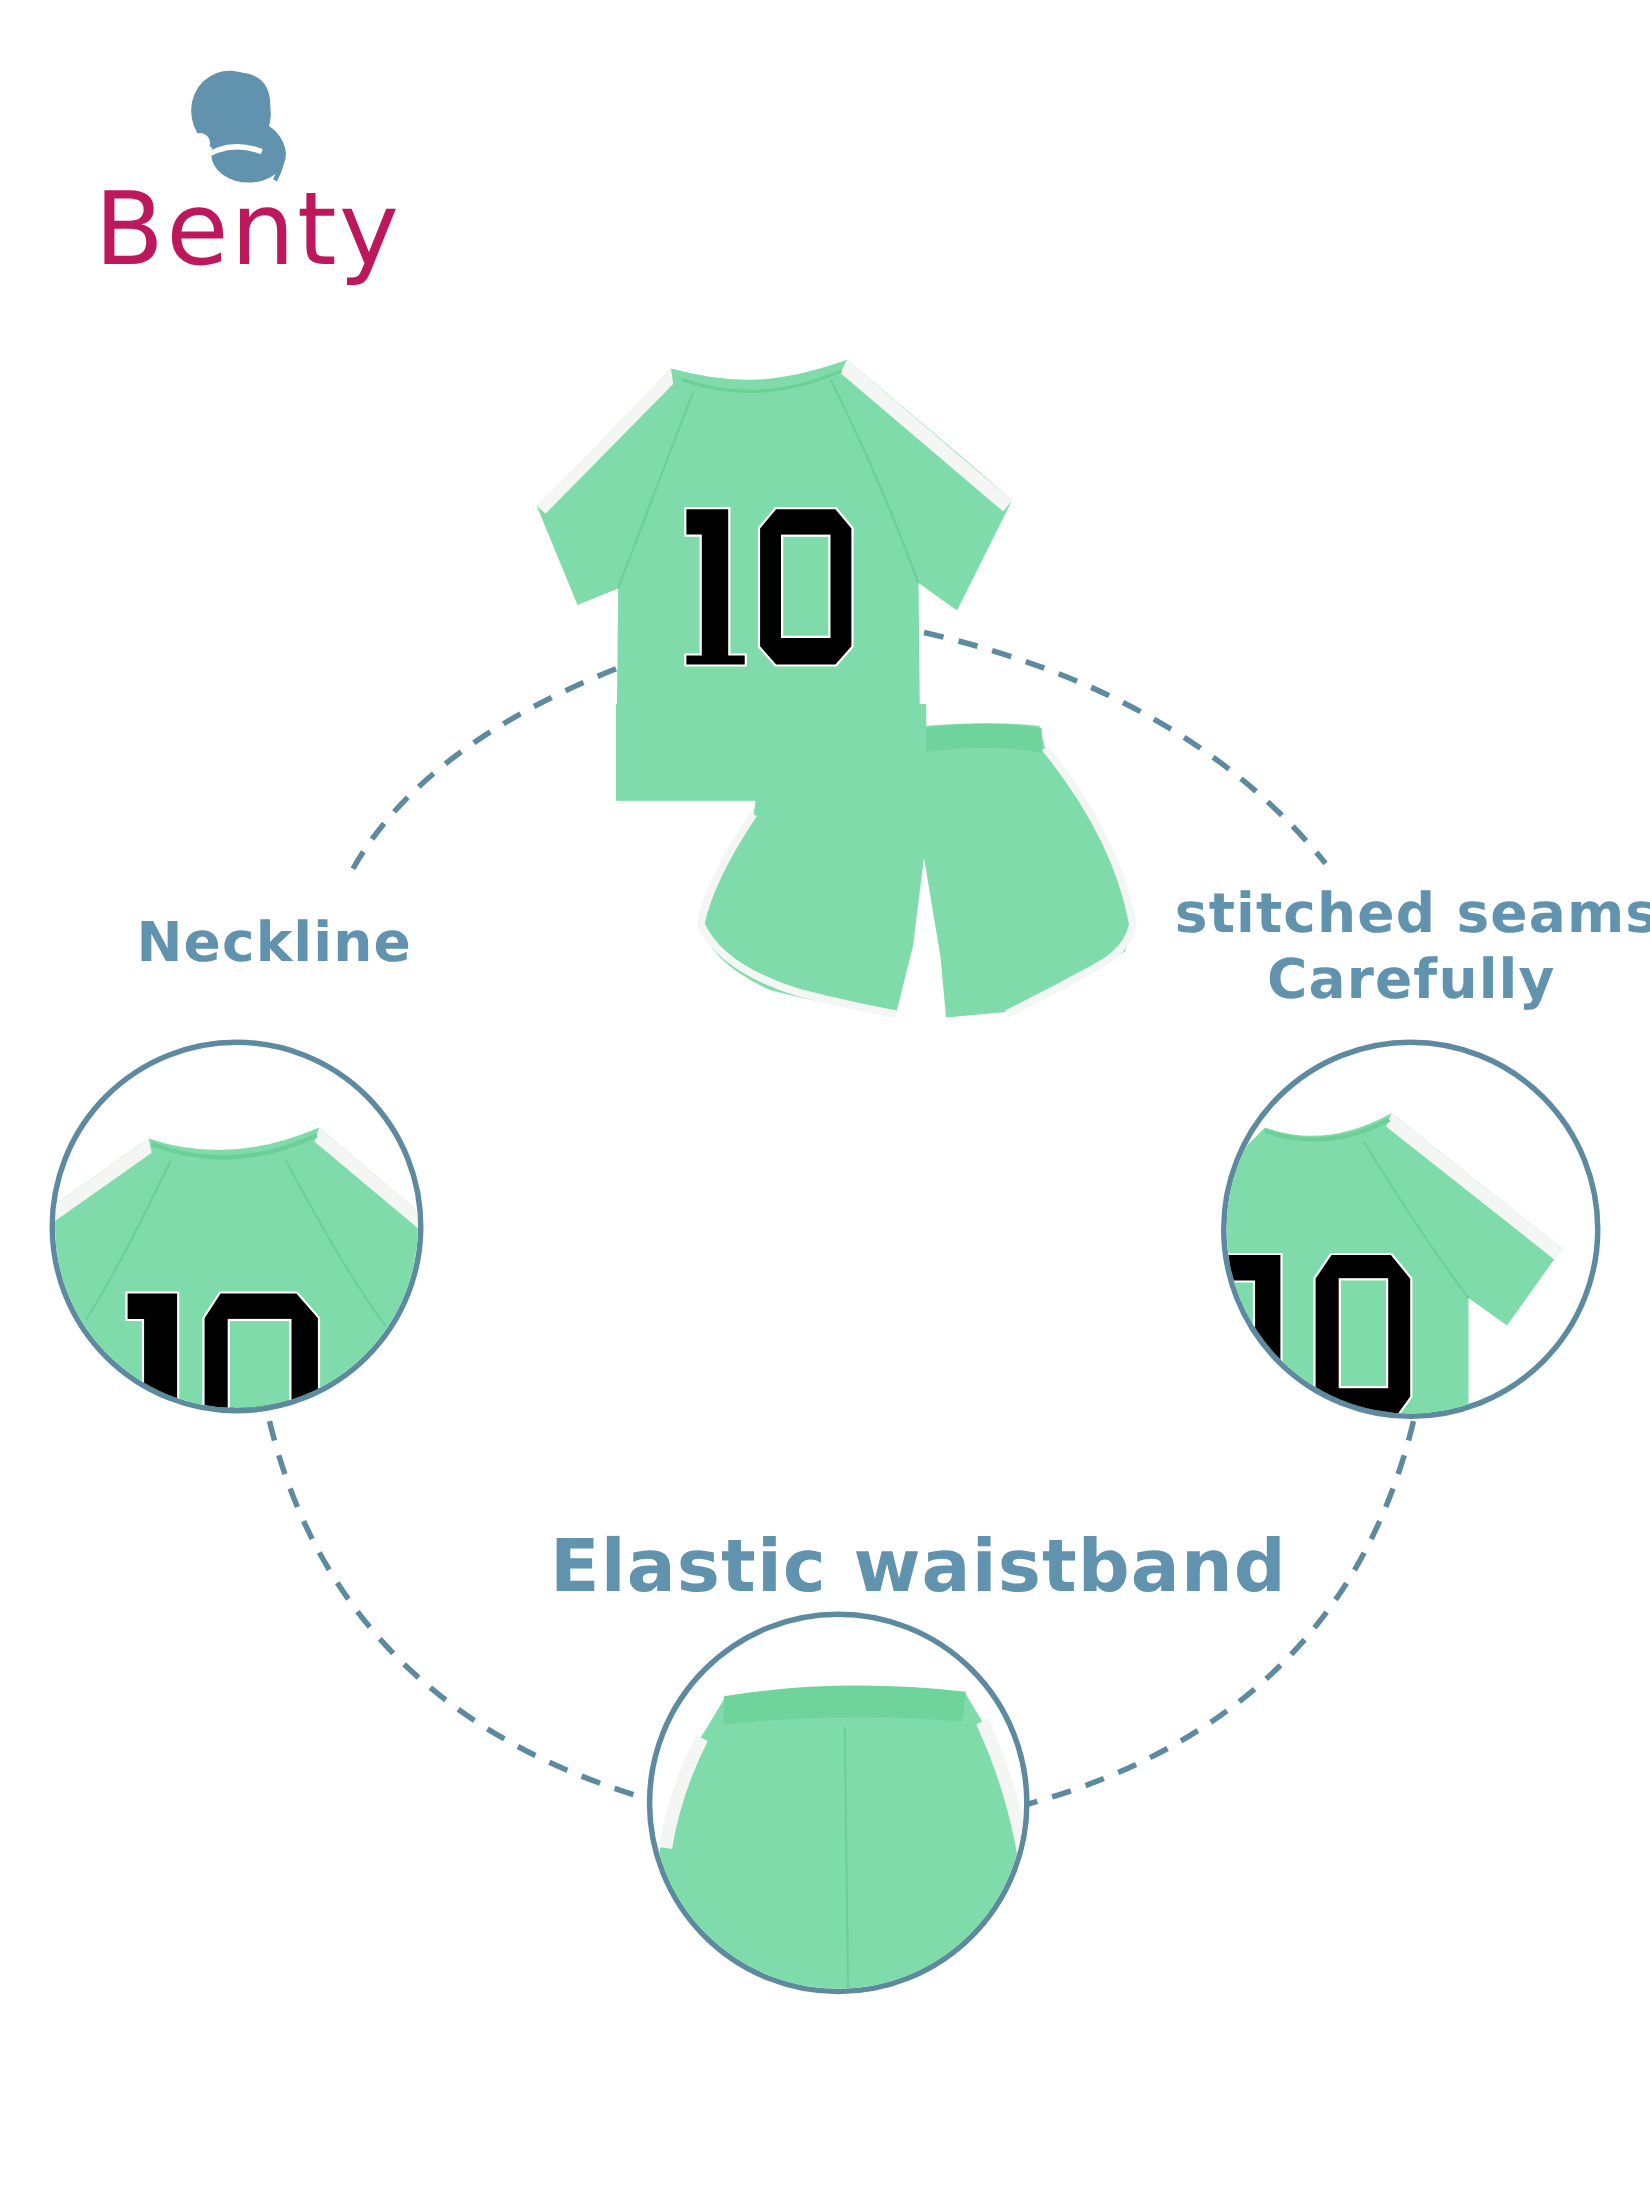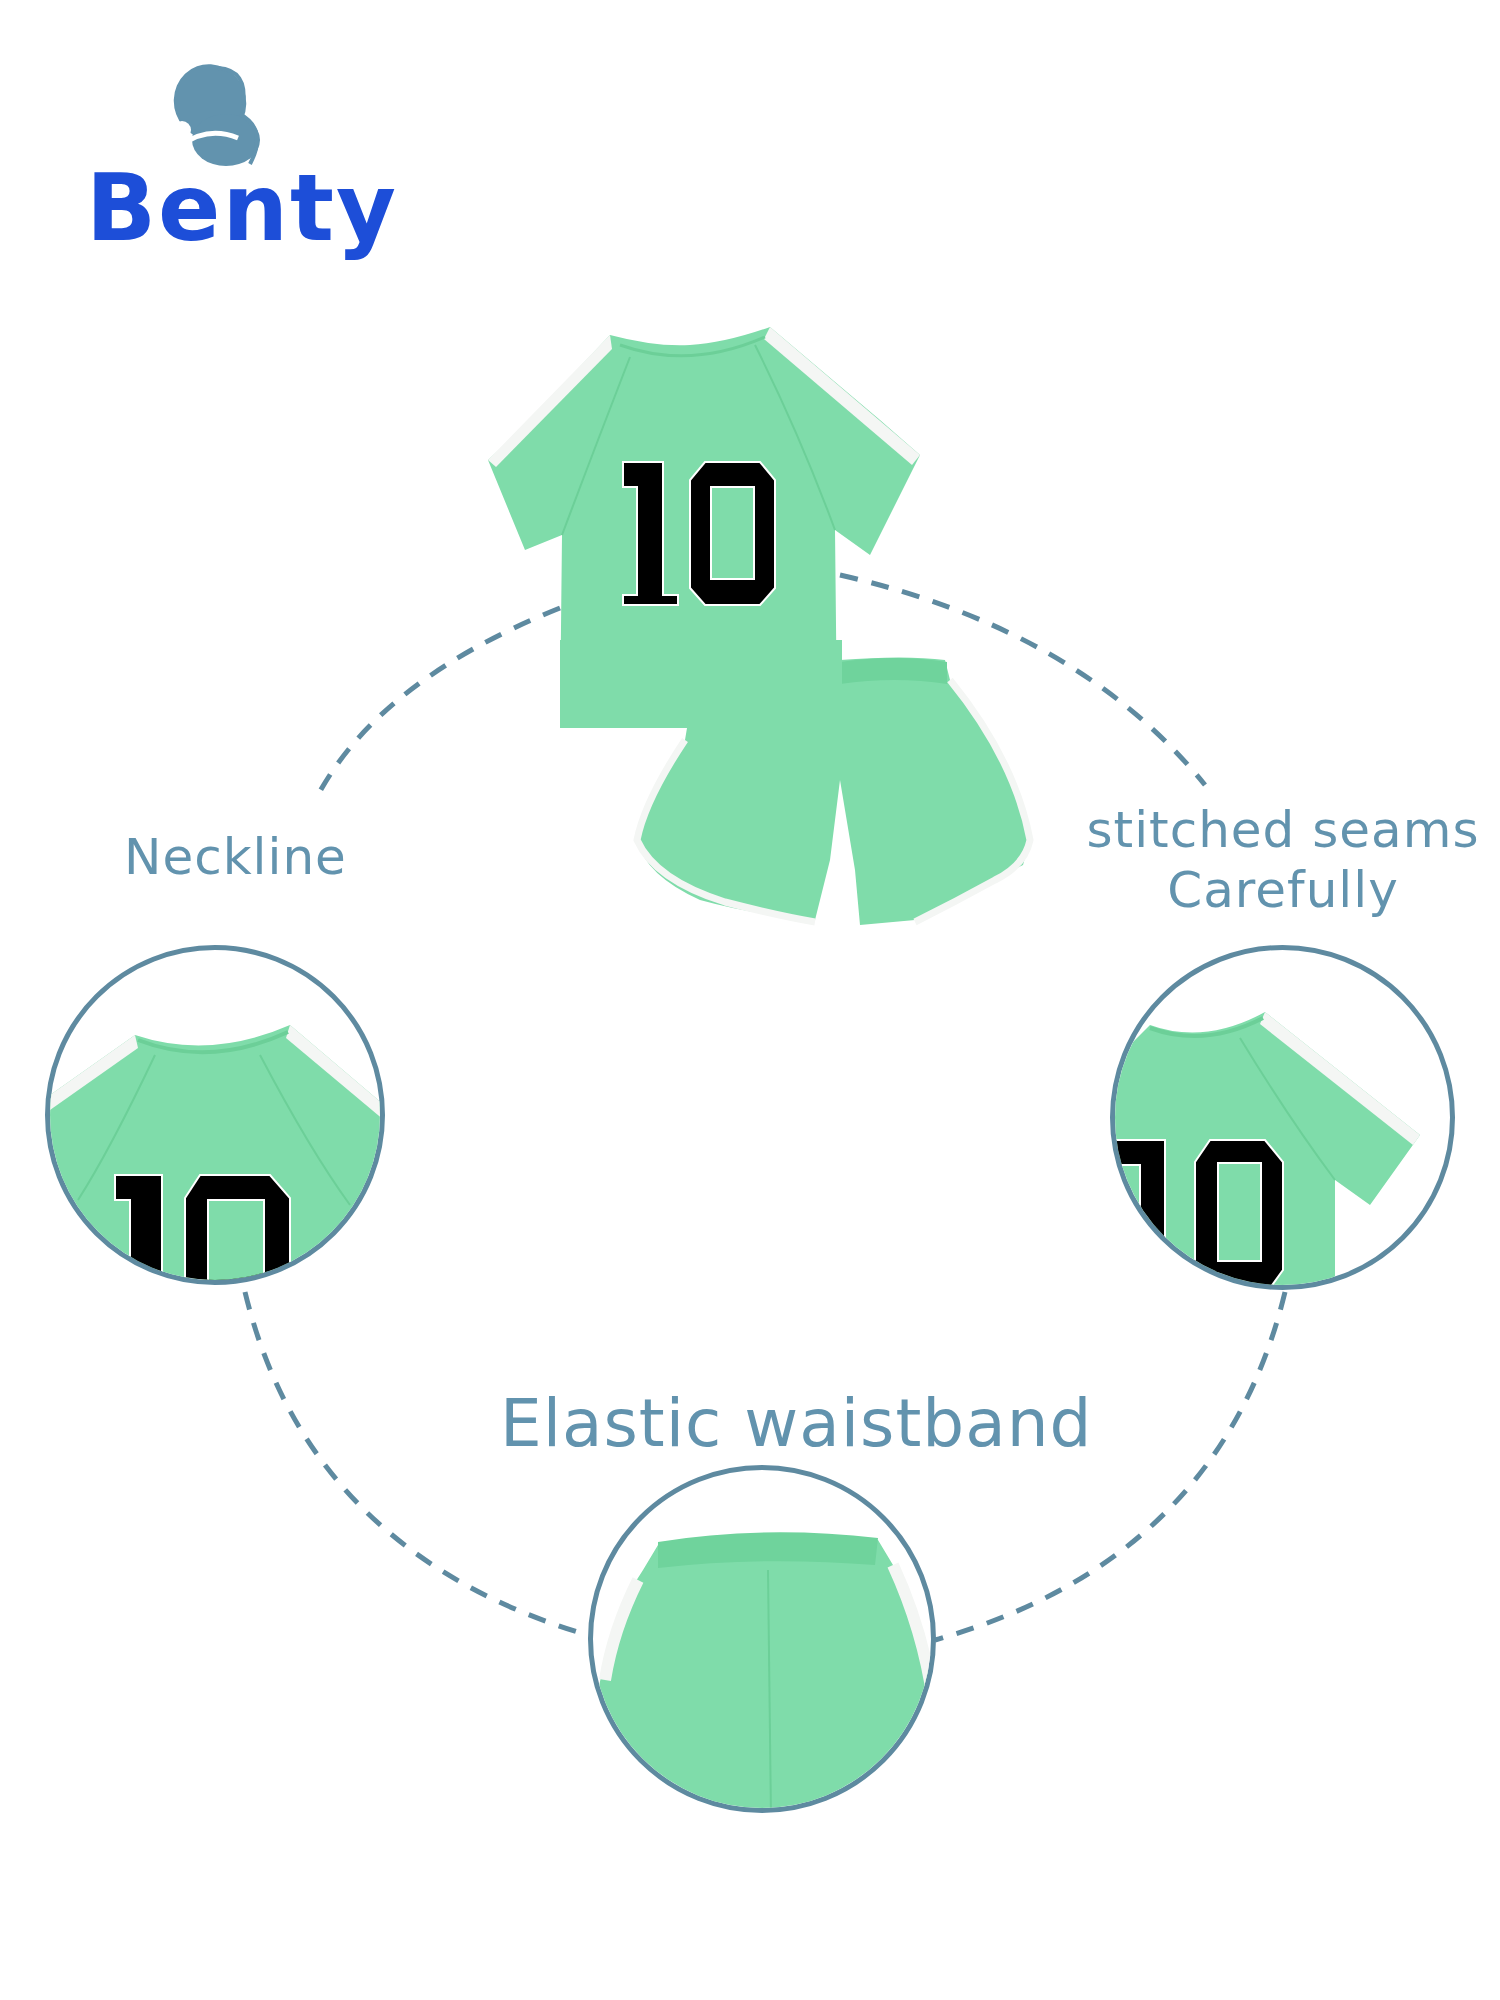--- a/index.html
+++ b/index.html
@@ -1,20 +1,20 @@
 <!DOCTYPE html>
 <html><head>
 <meta charset="utf-8">
 <style>
   html, body { margin: 0; padding: 0; background: #ffffff; }
   body { width: 1500px; height: 2000px; position: relative; overflow: hidden;
          font-family: "DejaVu Sans", sans-serif; }
   .abs { position: absolute; }
-  .label { color: #6293ae; font-weight: normal; letter-spacing: 1px; white-space: nowrap; }
-  .logo-word { color: #1d4ed8; font-size: 92px; font-weight: bold; letter-spacing: 2px; }
+  .label { color: #6293ae; font-weight: bold; letter-spacing: 1px; white-space: nowrap; }
+  .logo-word { color: #be185d; font-size: 92px; font-weight: normal; letter-spacing: 2px; }
   .circle { position: absolute; border-radius: 50%; border: 5px solid #5e8aa0;
             overflow: hidden; background: #ffffff; box-sizing: border-box; }
   svg { display: block; }
 </style>
 </head>
 <body>
 
 <svg class="abs" style="left:0;top:0" width="1500" height="2000">
   <path d="M 560 608 Q 380 680 318 795" fill="none" stroke="#5e8aa0" stroke-width="5" stroke-dasharray="18 14"></path>
   <path d="M 840 575 Q 1080 630 1205 785" fill="none" stroke="#5e8aa0" stroke-width="5" stroke-dasharray="18 14"></path>

